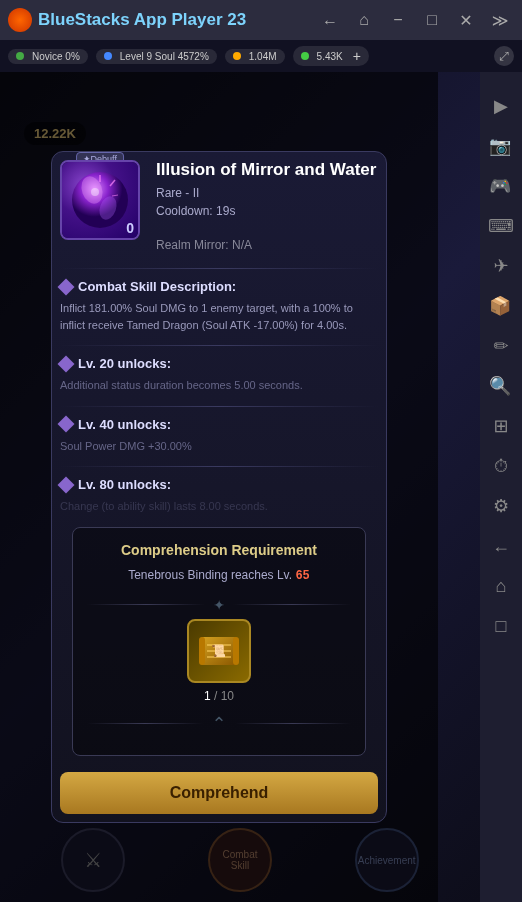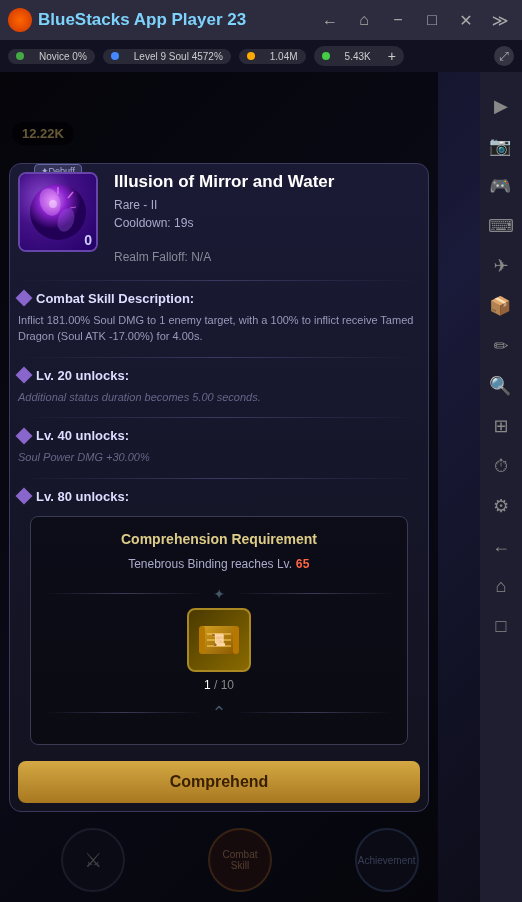--- a/index.html
+++ b/index.html
@@ -64,21 +64,21 @@
       z-index: 100;
     }
     .status-pill {
       background: rgba(255,255,255,0.1);
       border-radius: 10px;
       padding: 2px 8px;
       color: #ccc;
       font-size: 10px;
       display: flex;
       align-items: center;
-      gap: 15px;
+      gap: 8px;
     }
     .status-pill .dot {
       width: 8px;
       height: 8px;
       border-radius: 50%;
       background: #44aa44;
     }
     .status-pill .dot-blue { background: #4488ff; }
     .status-pill .dot-gold { background: #ffaa00; }
     .status-pill .dot-green { background: #44cc44; }
@@ -119,21 +119,21 @@
       color: #888;
       font-size: 18px;
       border-radius: 6px;
       cursor: pointer;
     }
 
     
     .avatar-pill {
       position: absolute;
       top: 50px;
-      left: 12px;
+      left: 24px;
       background: rgba(0,0,0,0.5);
       border-radius: 20px;
       padding: 4px 10px;
       color: #ffdd88;
       font-size: 13px;
       font-weight: bold;
       z-index: 10;
     }
 
     
@@ -190,21 +190,21 @@
       bottom: 0;
       background: rgba(0,0,0,0.6);
       z-index: 200;
       display: flex;
       align-items: center;
       justify-content: center;
     }
 
     
     .modal {
-      width: 420px;
+      width: 336px;
       background: linear-gradient(180deg, #1a1a35 0%, #12121f 100%);
       border: 1px solid #3a3a60;
       border-radius: 12px;
       padding: 8px;
       position: relative;
       max-height: 780px;
       overflow: hidden;
     }
 
     
@@ -314,21 +314,20 @@
     }
     .section-desc {
       color: #9999bb;
       font-size: 11px;
       line-height: 1.5;
     }
     .section-unlock {
       color: #666688;
       font-size: 11px;
       line-height: 1.5;
-      font-style: italic;
     }
 
     
     .comprehension-box {
       background: rgba(0,0,0,0.4);
       border: 1px solid #3a3a55;
       border-radius: 8px;
       padding: 14px;
       margin: 10px 12px;
       text-align: center;
@@ -513,21 +512,21 @@
           </div>
         </div>
         <div class="skill-info">
           <div class="skill-name">Illusion of Mirror and Water</div>
           <div class="skill-rarity">Rare - II</div>
           <div class="skill-cooldown">
             <span>Cooldown:</span>
             <span>19s</span>
           </div>
           <div class="skill-realm">
-            <span>Realm Falloff:</span>
+            <span>Realm Mirror:</span>
             <span>N/A</span>
           </div>
         </div>
       </div>
 
       <div class="divider"></div>
 
       
       <div class="section">
         <div class="section-title">
@@ -560,20 +559,21 @@
       </div>
 
       <div class="divider"></div>
 
       
       <div class="section">
         <div class="section-title">
           <div class="diamond"></div>
           <span>Lv. 80 unlocks:</span>
         </div>
+        <div class="section-unlock" style="opacity:0.4;">Change (to ability skill) lasts 8.00 seconds.</div>
       </div>
 
       
       <div class="comprehension-box">
         <div class="comprehension-title">Comprehension Requirement</div>
         <div class="comprehension-req">
           <span>Tenebrous Binding  reaches Lv.</span>
           <span class="highlight">65</span>
         </div>
 

